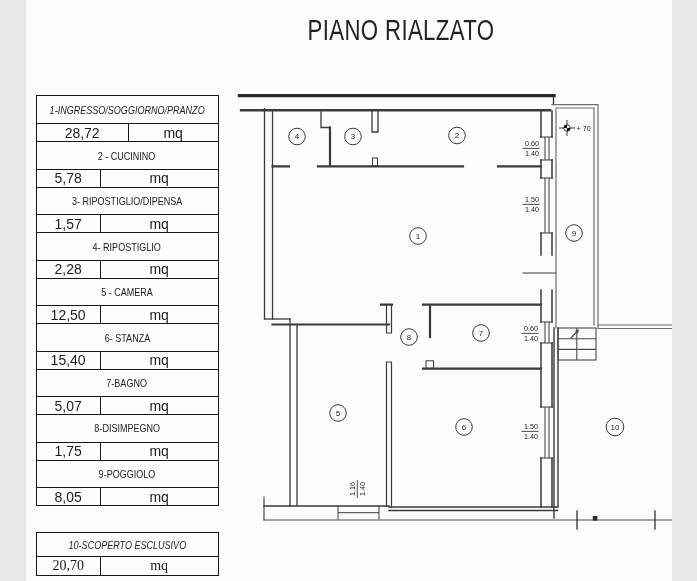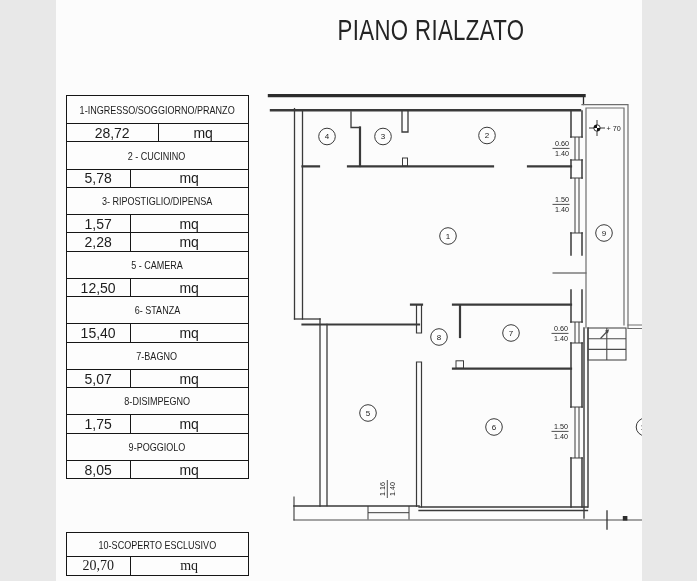--- a/index.html
+++ b/index.html
@@ -1,17 +1,17 @@
 <!DOCTYPE html>
 <html><head>
 <meta charset="utf-8">
 <style>
   html,body{margin:0;padding:0;background:#e8e8e8;}
   .page{
-    position:relative;width:586px;height:581px;margin:0 auto;
+    position:relative;width:646px;height:581px;margin:0 auto;
     background:#fcfcfc;overflow:hidden;
     font-family:"Liberation Sans", sans-serif;color:#1c1c1c;
   }
   .title{
     position:absolute;left:230px;top:13px;width:290px;text-align:center;
     font-size:30px;font-weight:400;letter-spacing:.5px;white-space:nowrap;
     transform:scaleX(.74);transform-origin:center;color:#242424;
   }
   .sheet{
     position:absolute;left:650px;top:3px;width:41px;height:31px;
@@ -22,21 +22,21 @@
     position:absolute;left:10px;width:183px;border:1.8px solid #161616;
     background:#fdfdfd;box-sizing:border-box;
   }
   .legend.main{top:95px;}
   .legend.detached{top:532px;}
   .name-row{
     box-sizing:border-box;height:27.2px;border-top:1.8px solid #161616;
     display:flex;align-items:center;justify-content:center;
     font-size:10.5px;font-weight:500;
   }
-  .legend .entry:first-child .name-row{border-top:none;}
+  .legend .entry:first-child .name-row{border-top:none;font-style:italic;}
   .legend.detached .name-row{height:23px;}
   .val-row{
     box-sizing:border-box;height:18.3px;border-top:1.8px solid #161616;
     display:flex;font-size:14px;font-weight:500;
   }
   .legend.detached .val-row{height:19px;font-family:Liberation Serif, serif;}
   .val{
     box-sizing:border-box;width:35.5%;border-right:1.8px solid #161616;
     display:flex;align-items:center;justify-content:center;
   }
@@ -79,20 +79,23 @@
       <div class="entry">
         <div class="name-row">
           <span class="cond">3- RIPOSTIGLIO/DIPENSA</span>
         </div>
         <div class="val-row">
           <div class="val">1,57</div>
           <div class="unit">mq</div>
         </div>
       </div>
       <div class="entry">
+        <div class="name-row">
+          <span class="cond">4- RIPOSTIGLIO</span>
+        </div>
         <div class="val-row">
           <div class="val">2,28</div>
           <div class="unit">mq</div>
         </div>
       </div>
       <div class="entry">
         <div class="name-row">
           <span class="cond">5 - CAMERA</span>
         </div>
         <div class="val-row">

